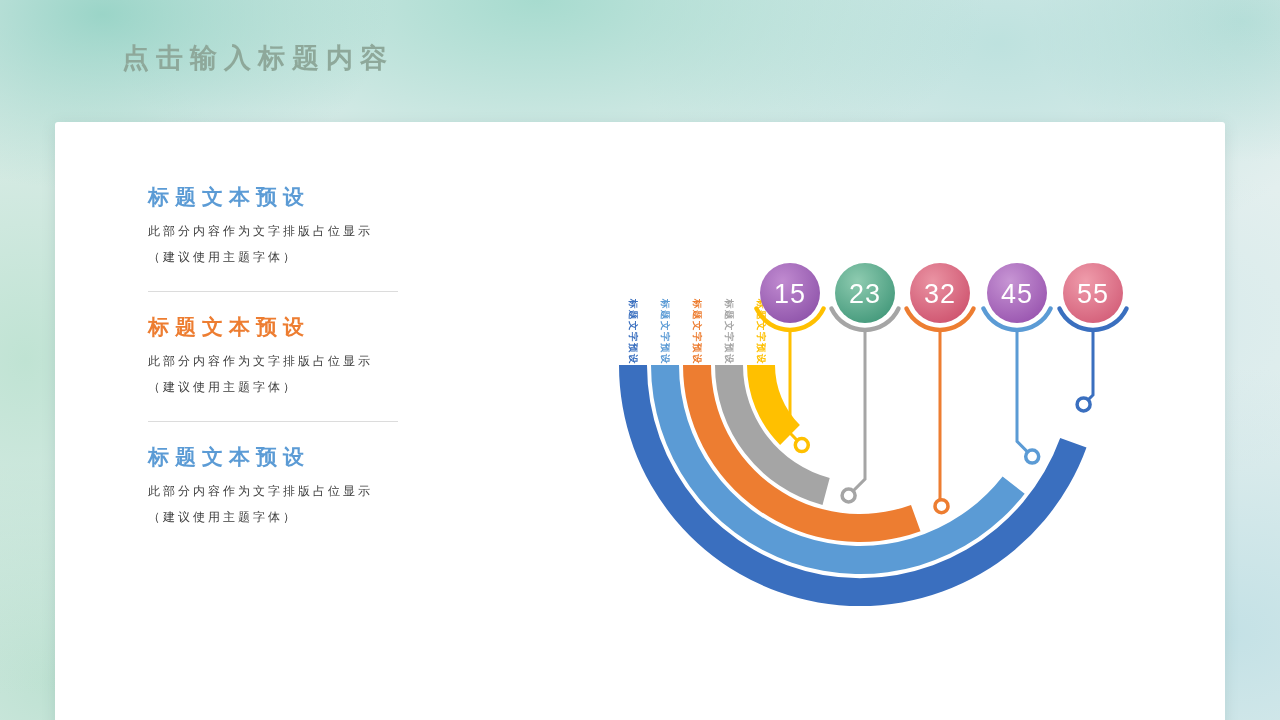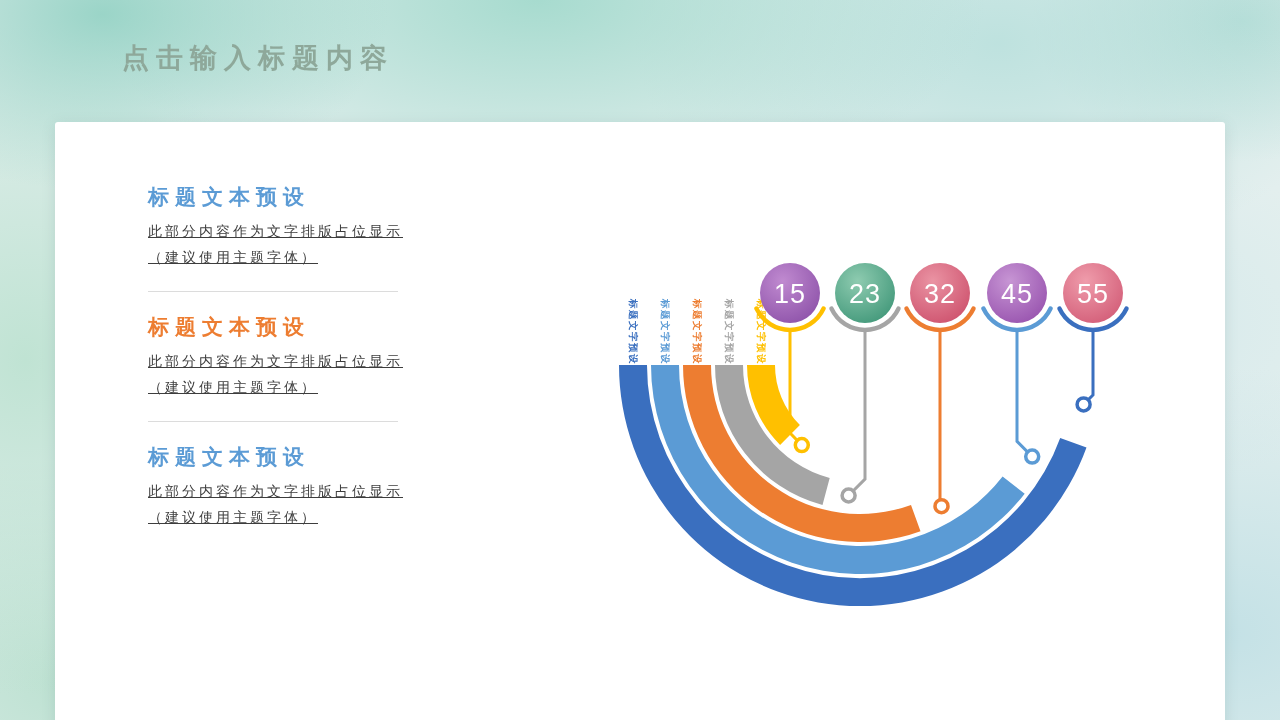--- a/index.html
+++ b/index.html
@@ -24,21 +24,21 @@
   }
   .card{
     position:absolute;left:55px;top:122px;width:1170px;height:682px;
     background:#ffffff;border-radius:3px;
     box-shadow:0 3px 14px rgba(90,130,125,.18);
   }
   .text-col{position:absolute;left:93px;top:60px;width:252px;}
   .section-heading{font-size:21px;font-weight:bold;letter-spacing:6px;line-height:30px;margin:0 0 6px 0;}
   .h-blue{color:#5b9bd5;}
   .h-orange{color:#ed7d31;}
-  .section-body{font-size:14px;color:#3d3d3d;line-height:26px;letter-spacing:3px;white-space:nowrap;text-decoration:underline;}
+  .section-body{font-size:12px;color:#3d3d3d;line-height:26px;letter-spacing:3px;white-space:nowrap;}
   .divider{border:0;border-top:1px solid #dcdcdc;margin:21px 0 20px;width:250px;}
   svg.infographic{position:absolute;left:0;top:0;width:1170px;height:533px;}
   .vlabel{font-size:9.5px;font-weight:bold;letter-spacing:1.5px;}
   .ball-num{font-size:27px;fill:#ffffff;letter-spacing:1px;}
 </style>
 </head>
 <body>
 
 <h1 class="slide-title">点击输入标题内容</h1>
 

